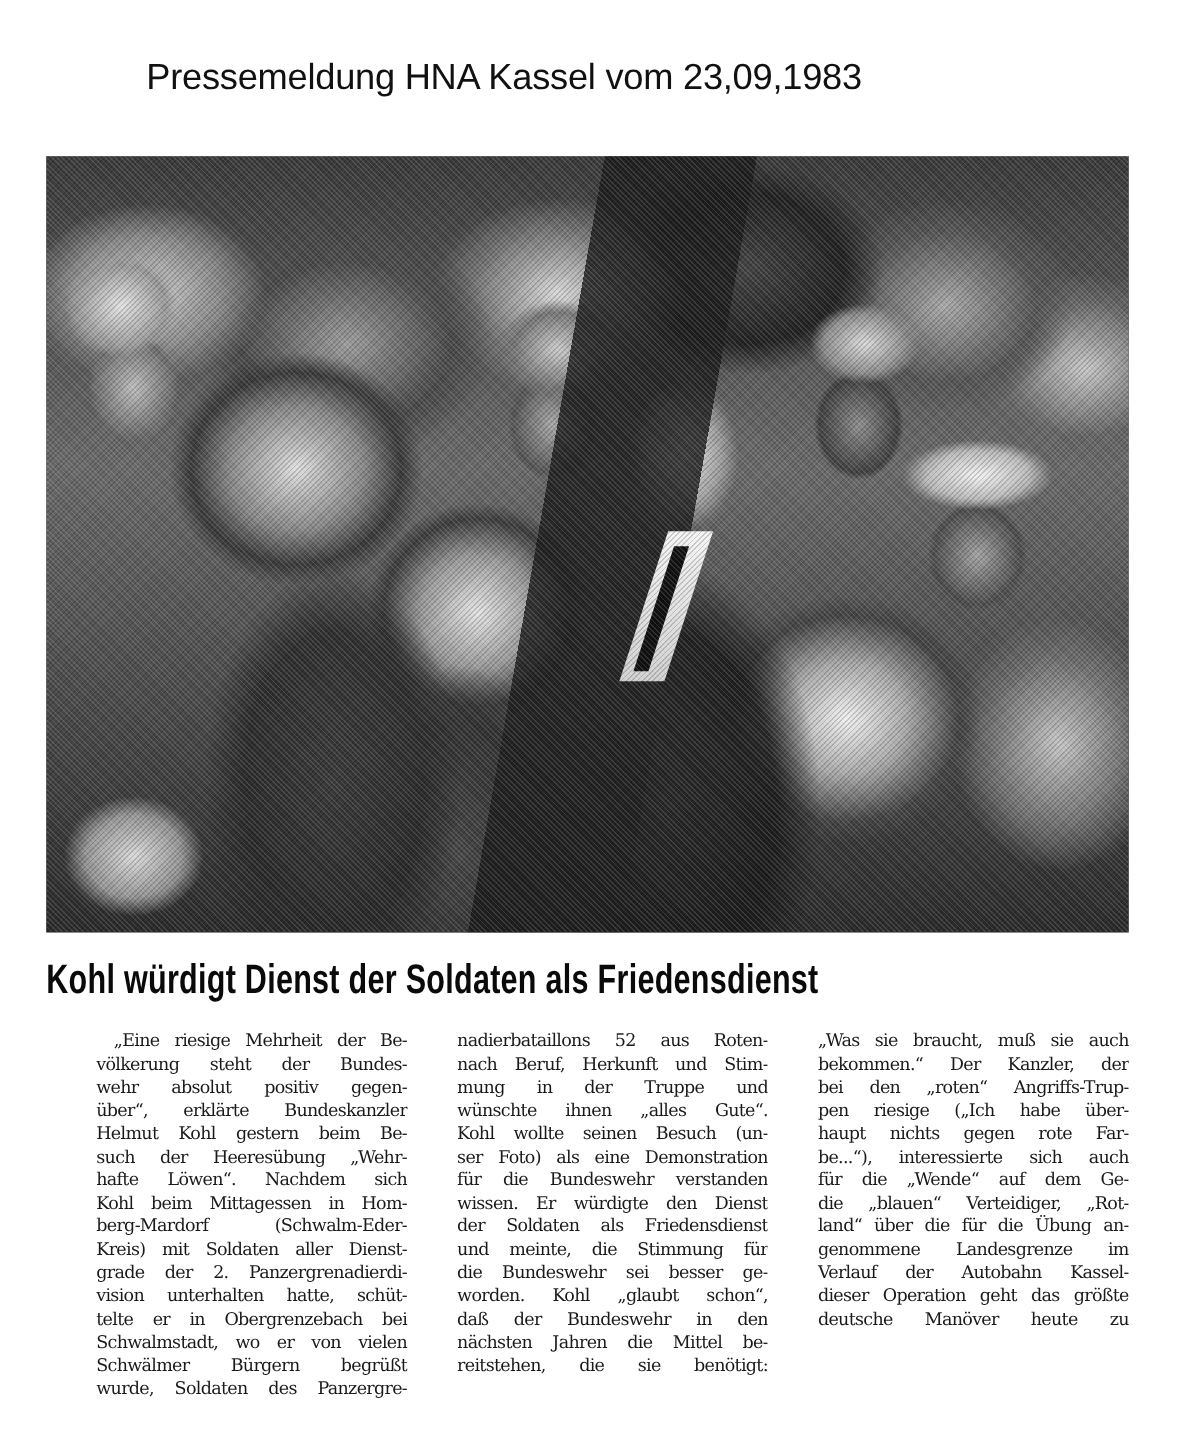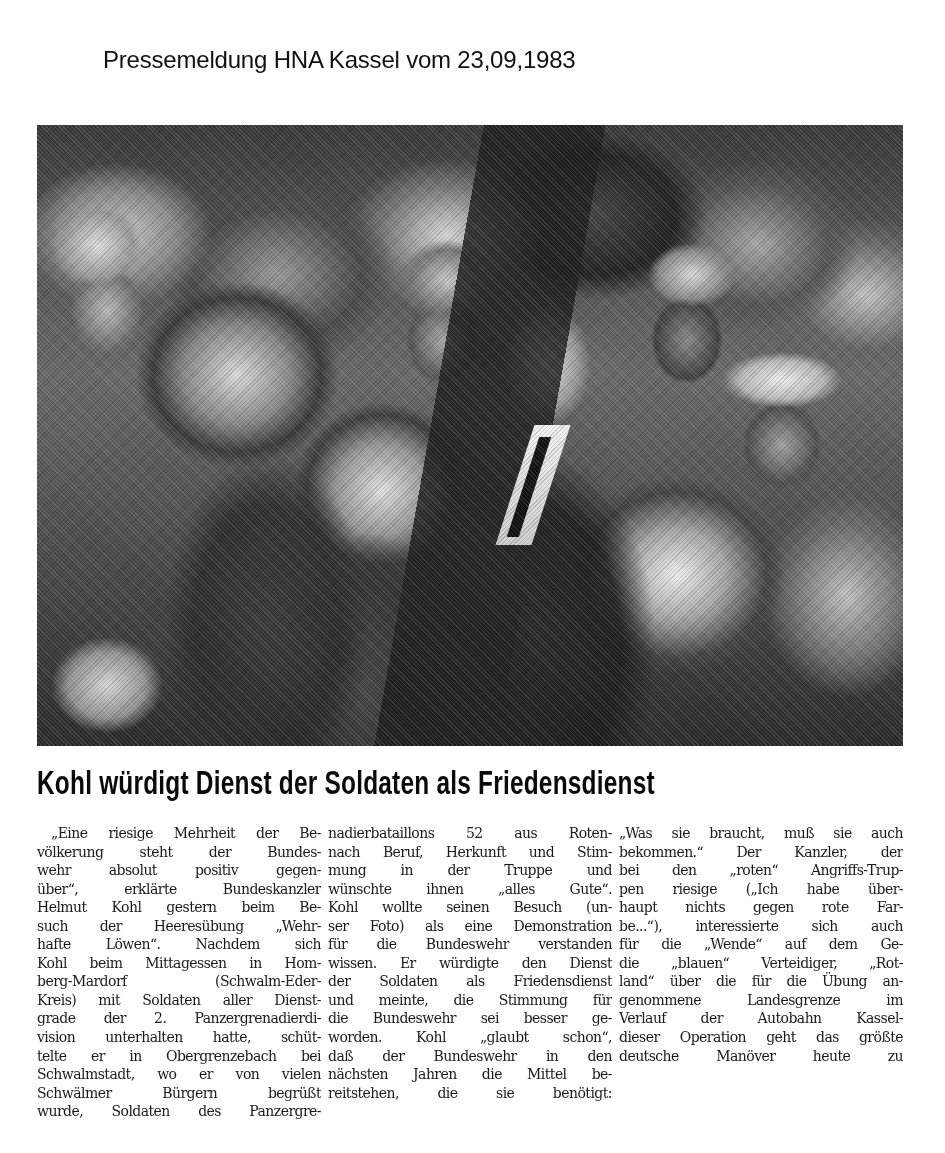--- a/index.html
+++ b/index.html
@@ -1,19 +1,19 @@
 <!DOCTYPE html>
 <html><head>
   <meta charset="utf-8">
   <style>
     html, body { margin: 0; padding: 0; background: #ffffff; }
     body { width: 945px; height: 1153px; position: relative; overflow: hidden; }
     .caption {
-      position: absolute; left: 103px; top: 46px;
-      font-family: "Liberation Sans", sans-serif; font-size: 24px; color: #111;
+      position: absolute; left: 117px; top: 46px;
+      font-family: "Liberation Sans", sans-serif; font-size: 29px; color: #111;
       letter-spacing: -0.2px; white-space: nowrap;
     }
     .photo {
       position: absolute; left: 37px; top: 125px; width: 866px; height: 621px;
       background: #5a5a5a; overflow: hidden;
     }
     .photo .layer { position: absolute; inset: 0; }
     .photo .base {
       background:
         radial-gradient(ellipse 120px 90px at 80px 110px, #cfcfcf 0%, #8a8a8a 50%, transparent 80%),
@@ -71,20 +71,21 @@
       transform: scaleX(0.74); transform-origin: left top; letter-spacing: 0.3px;
     }
     .columns {
       position: absolute; left: 37px; top: 824px; width: 866px;
       display: flex; justify-content: space-between;
     }
     .col {
       width: 284px;
       font-family: "DejaVu Serif", serif; font-size: 14px; line-height: 18.55px;
       color: #1a1a1a;
+      margin-left: 40px;
     }
     .line {
       display: block; text-align: justify; text-align-last: justify;
       white-space: nowrap; overflow: hidden; height: 18.55px;
       letter-spacing: -0.55px;
     }
     .line.indent { padding-left: 14px; }
   </style>
 </head>
 <body>

